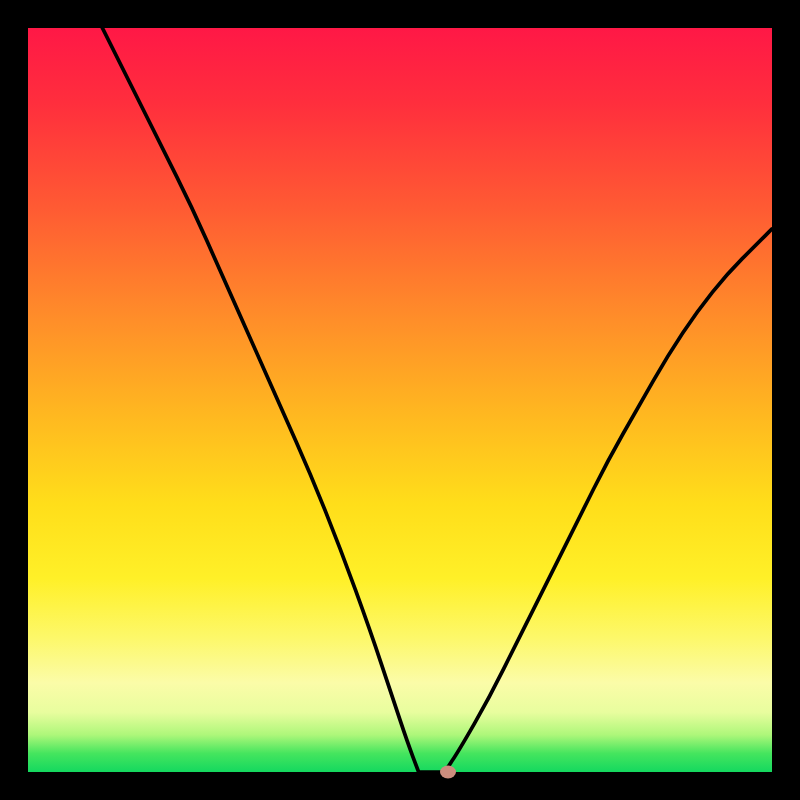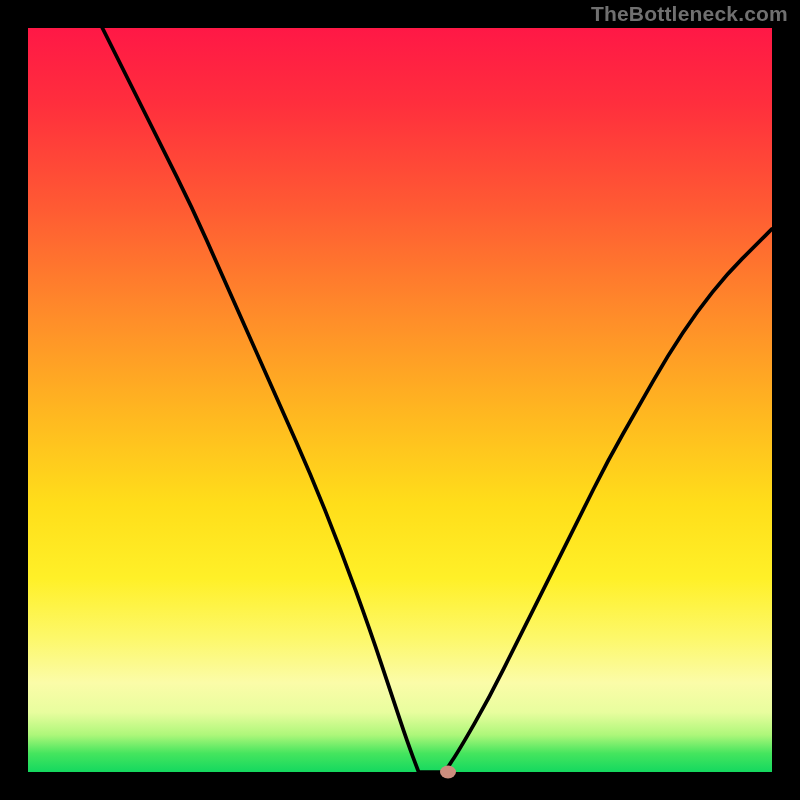--- a/index.html
+++ b/index.html
@@ -68,21 +68,20 @@
     background: #cc8d7e;
     transform: translate(-50%, -50%);
     z-index: 6;
   }
 </style>
 </head>
 <body>
 
 <div class="frame">
 
-  <div class="watermark">TheBottleneck.com</div>
 
   <div class="plot-area">
 
     <svg class="curve" viewBox="0 0 100 100" preserveAspectRatio="none">
       <path id="curve-path" fill="none" stroke="#000000" stroke-width="0.5" stroke-linecap="round" stroke-linejoin="round" d="M 10 0 Q 14.000000000000002 8 16 12 Q 18 16 20 20 Q 22 24 24 28.5 Q 26 33 28 37.5 Q 30 42.00000000000001 32 46.5 Q 34 51 36 55.5 Q 38 60 40 65 Q 42 70 44 75.5 Q 46 81 47.5 85.5 Q 49 90 50 93 Q 51 96 51.75 98 Q 52.5 100 52.5 100 Q 52.5 100 54.25 100 Q 56.00000000000001 100 56.00000000000001 100 Q 56.00000000000001 100 57 98.5 Q 57.99999999999999 97 60 93.5 Q 62 90 64 86 Q 66 82 68 78 Q 70 74 72 70 Q 74 66 76 62 Q 78 58 80 54.5 Q 82 51 84 47.5 Q 86 43.99999999999999 88 41 Q 90 38 92 35.5 Q 94 33 96 31 Q 98 29 99 28 T 100 27"></path>
     </svg>
 
     <div id="min-marker" class="marker" style="left: 420.36px; top: 744px; background: rgb(204, 141, 126);"></div>
   </div>
 </div>

